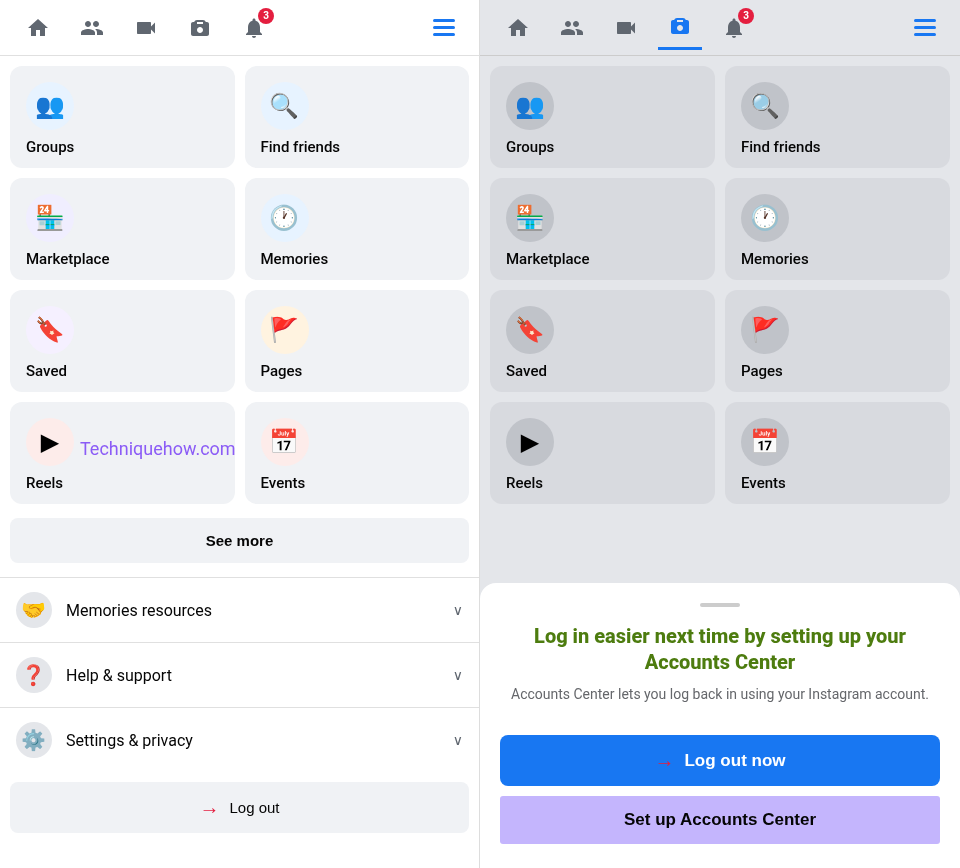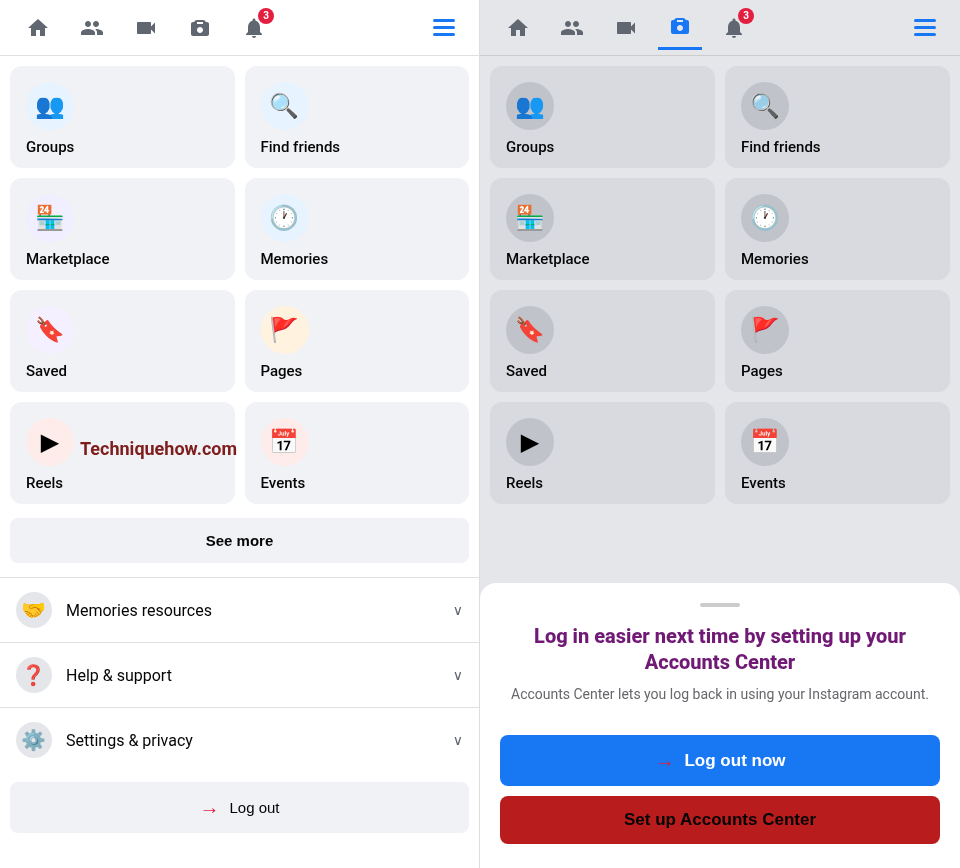--- a/index.html
+++ b/index.html
@@ -204,23 +204,23 @@
     .arrow-right {
       color: #e41e3f;
       font-size: 20px;
     }
 
     
     .watermark {
       position: absolute;
       left: 80px;
       top: 438px;
-      color: #7f1d1d;
+      color: #8b5cf6;
       font-size: 18px;
-      font-weight: bold;
+      font-weight: normal;
       z-index: 10;
       pointer-events: none;
     }
 
     
     .modal-overlay {
       position: absolute;
       bottom: 0;
       left: 0;
       right: 0;
@@ -232,21 +232,21 @@
     .modal-handle {
       width: 40px;
       height: 4px;
       background: #ccc;
       border-radius: 2px;
       margin: 0 auto 16px auto;
     }
     .modal-title {
       font-size: 20px;
       font-weight: 800;
-      color: #701a75;
+      color: #4d7c0f;
       text-align: center;
       line-height: 1.3;
       margin-bottom: 10px;
     }
     .modal-desc {
       font-size: 14px;
       color: #65676b;
       text-align: center;
       margin-bottom: 30px;
       line-height: 1.4;
@@ -262,24 +262,24 @@
       font-weight: 600;
       cursor: pointer;
       margin-bottom: 10px;
       display: flex;
       align-items: center;
       justify-content: center;
       gap: 10px;
     }
     .modal-btn-secondary {
       width: 100%;
-      background: #b91c1c;
+      background: #c4b5fd;
       color: #050505;
       border: none;
-      border-radius: 8px;
+      border-radius: 3px;
       padding: 14px;
       font-size: 17px;
       font-weight: 600;
       cursor: pointer;
     }
 
     
     .right-panel .top-nav {
       background: #e4e6ea;
       border-bottom: 1px solid #ccc;

